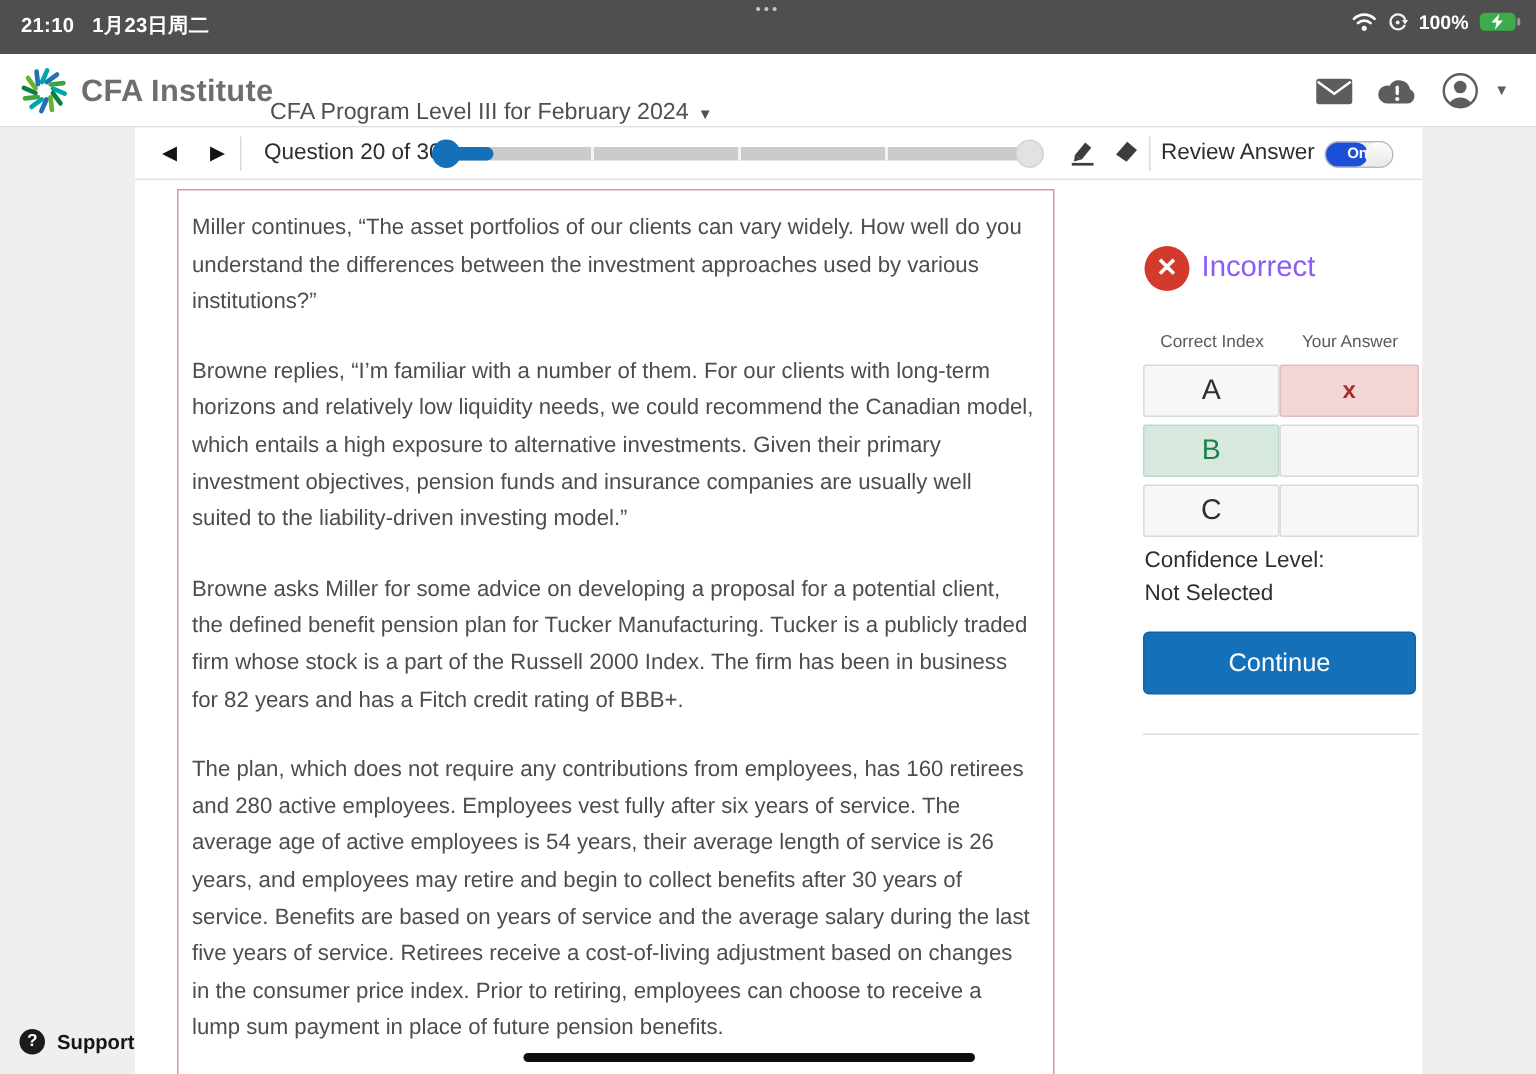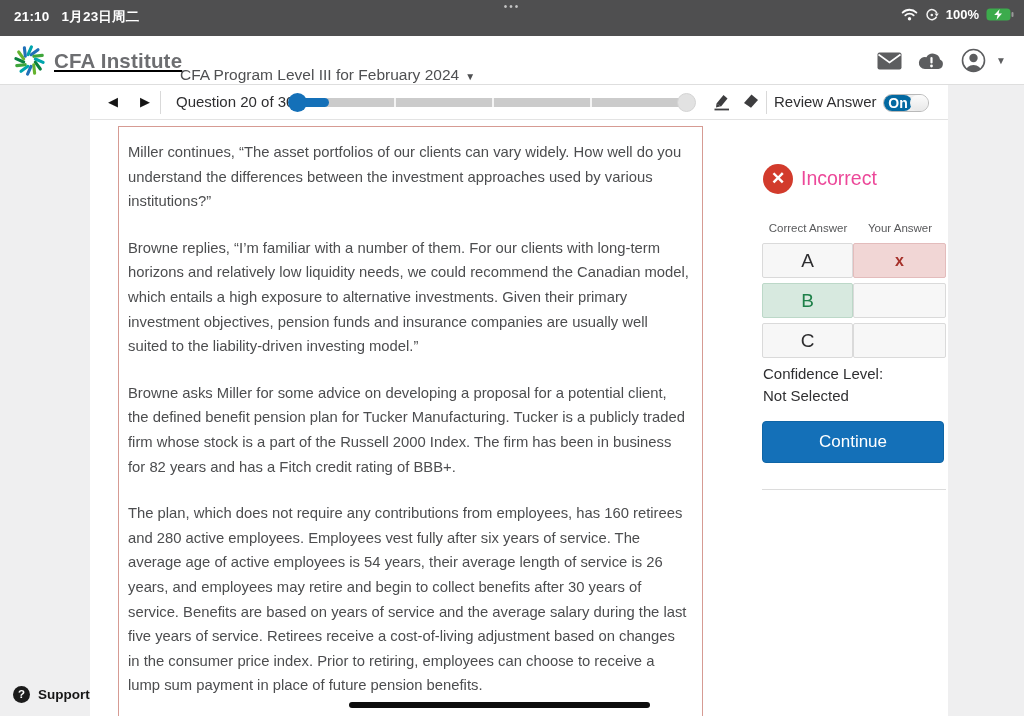--- a/index.html
+++ b/index.html
@@ -10,21 +10,21 @@
   .statusbar { position:absolute; left:0; top:0; width:1024px; height:36px; background:#4f4f50; color:#fff; }
   .sb-left { position:absolute; left:14px; top:8px; font-size:13.5px; font-weight:600; letter-spacing:.2px; }
   .sb-left span { margin-right:12px; }
   .sb-dots { position:absolute; left:0; right:0; top:1px; text-align:center; font-size:10px; color:#c4c4c4; letter-spacing:2px; }
   .sb-url { position:absolute; left:0; right:0; top:17px; text-align:center; font-size:11.5px; color:#ececec; }
   .sb-url svg { vertical-align:-1px; margin-right:4px; }
   .sb-right { position:absolute; right:10px; top:7px; display:flex; align-items:center; gap:7px; font-size:13px; font-weight:600; }
 
   
   .appheader { position:absolute; left:0; top:36px; width:1024px; height:49px; background:#ffffff; border-bottom:1px solid #dedede; }
-  .brandwrap { position:absolute; left:12px; top:7px; display:flex; align-items:center; gap:7px;text-decoration:underline; }
+  .brandwrap { position:absolute; left:12px; top:7px; display:flex; align-items:center; gap:7px; }
   .brandname { font-size:20.5px; font-weight:bold; color:#6d6e71; letter-spacing:.2px; }
   .program { position:absolute; left:180px; top:30px; font-size:15.5px; color:#4f5052; cursor:pointer; }
   .program .caret { font-size:10px; margin-left:6px; color:#4f5052; }
   .hdr-icons { position:absolute; right:18px; top:12px; display:flex; align-items:center; gap:16px; }
   .hdr-icons .caret { font-size:10px; color:#5c5d5f; margin-left:-6px; }
 
   
   .navbar { position:absolute; left:90px; top:85px; width:858px; height:35px; background:#fff; border-bottom:1px solid #e3e3e3; }
   .arrow { position:absolute; top:9px; font-size:13px; color:#141414; cursor:pointer; }
   .arrow.prev { left:18px; } .arrow.next { left:50px; }
@@ -32,33 +32,33 @@
   .q-label { position:absolute; left:86px; top:8px; font-size:15px; color:#2e2e30; }
   .track { position:absolute; left:206px; top:13px; width:393px; height:9px; background:#cbcbcb; border-radius:5px; }
   .track .seg { position:absolute; top:0; width:1.5px; height:9px; background:#f4f4f4; }
   .track .fill { position:absolute; left:0; top:0; width:33px; height:9px; background:#1470b8; border-radius:5px; }
   .knob { position:absolute; width:19px; height:19px; border-radius:50%; top:-5px; }
   .knob.blue { left:-8px; background:#1470b8; }
   .knob.gray { left:381px; background:#e2e2e2; border:1px solid #d4d4d4; }
   .tool { position:absolute; top:7px; cursor:pointer; }
   .rv-label { position:absolute; left:684px; top:8px; font-size:15px; color:#2e2e30; }
   .toggle { position:absolute; left:793px; top:9px; width:46px; height:18px; border-radius:9px; background:#eeeeee; border:1px solid #b9b9b9; cursor:pointer; }
-  .toggle .on { position:absolute; left:0; top:0; width:28px; height:16px; background:#0369a1; border-radius:8px; color:#fff; font-size:14px; font-weight:bold; text-align:center; line-height:16px; }
+  .toggle .on { position:absolute; left:0; top:0; width:28px; height:16px; background:#1d4ed8; border-radius:8px; color:#fff; font-size:10px; font-weight:bold; text-align:right; line-height:16px; }
   .toggle .thumb { position:absolute; right:0; top:0; width:18px; height:16px; background:linear-gradient(#fcfcfc,#e8e8e8); border-radius:8px; }
 
   
   .main { position:absolute; left:90px; top:120px; width:858px; height:596px; background:#fff; }
 
   
   .qcard { position:absolute; left:28px; top:6px; width:585px; height:700px; background:#fff; border:1px solid #d69b93; padding:13px 12px 0 9px; overflow:hidden; }
   .qcard p { font-size:14.8px; line-height:24.6px; color:#4c4d4f; margin-bottom:22px; }
 
   
   .x-badge { position:absolute; left:673px; top:44px; width:30px; height:30px; border-radius:50%; background:#d23b2c; color:#fff; text-align:center; line-height:30px; font-size:17px; font-weight:bold; }
-  .result-label { position:absolute; left:711px; top:47px; font-size:19.5px; color:#ec4899; }
+  .result-label { position:absolute; left:711px; top:47px; font-size:19.5px; color:#8b5cf6; }
   .col-hdr { position:absolute; top:102px; width:92px; text-align:center; font-size:11.5px; color:#58595b; }
   .cell { position:absolute; width:91px; height:35px; border:1px solid #dadada; background:#f7f7f7; border-radius:2px; text-align:center; line-height:33px; font-size:19px; color:#2e2e30; }
   .cell.r { width:93px; }
   .cell.wrong { background:#f1d6d5; border-color:#e3bcbc; color:#a6312a; font-size:16px; font-weight:bold; }
   .cell.correct { background:#d7e9df; border-color:#bcd8c8; color:#1e8049; }
   .conf-line { position:absolute; left:673px; font-size:15px; color:#2f2f31; }
   .continue { position:absolute; left:672px; top:301px; width:182px; height:42px; background:#1470b8; border:1px solid #0f65a6; border-radius:4px; color:#fff; font-size:17px; text-align:center; line-height:40px; cursor:pointer; }
   .panel-div { position:absolute; left:672px; top:369px; width:184px; height:1px; background:#dcdcdc; }
 
   
@@ -201,21 +201,21 @@
     <p>Miller continues, “The asset portfolios of our clients can vary widely. How well do you understand the differences between the investment approaches used by various institutions?”</p>
     <p>Browne replies, “I’m familiar with a number of them. For our clients with long-term horizons and relatively low liquidity needs, we could recommend the Canadian model, which entails a high exposure to alternative investments. Given their primary investment objectives, pension funds and insurance companies are usually well suited to the liability-driven investing model.”</p>
     <p>Browne asks Miller for some advice on developing a proposal for a potential client, the defined benefit pension plan for Tucker Manufacturing. Tucker is a publicly traded firm whose stock is a part of the Russell 2000 Index. The firm has been in business for 82 years and has a Fitch credit rating of BBB+.</p>
     <p>The plan, which does not require any contributions from employees, has 160 retirees and 280 active employees. Employees vest fully after six years of service. The average age of active employees is 54 years, their average length of service is 26 years, and employees may retire and begin to collect benefits after 30 years of service. Benefits are based on years of service and the average salary during the last five years of service. Retirees receive a cost-of-living adjustment based on changes in the consumer price index. Prior to retiring, employees can choose to receive a lump sum payment in place of future pension benefits.</p>
 
   </div>
 
   <div class="x-badge">✕</div>
   <div class="result-label">Incorrect</div>
 
-  <div class="col-hdr" style="left:672px">Correct Answer</div>
+  <div class="col-hdr" style="left:672px">Correct Index</div>
   <div class="col-hdr" style="left:764px">Your Answer</div>
 
   <div class="cell" style="left:672px; top:123px">A</div>
   <div class="cell r wrong" style="left:763px; top:123px">x</div>
 
   <div class="cell correct" style="left:672px; top:163px">B</div>
   <div class="cell r" style="left:763px; top:163px"></div>
 
   <div class="cell" style="left:672px; top:203px">C</div>
   <div class="cell r" style="left:763px; top:203px"></div>

